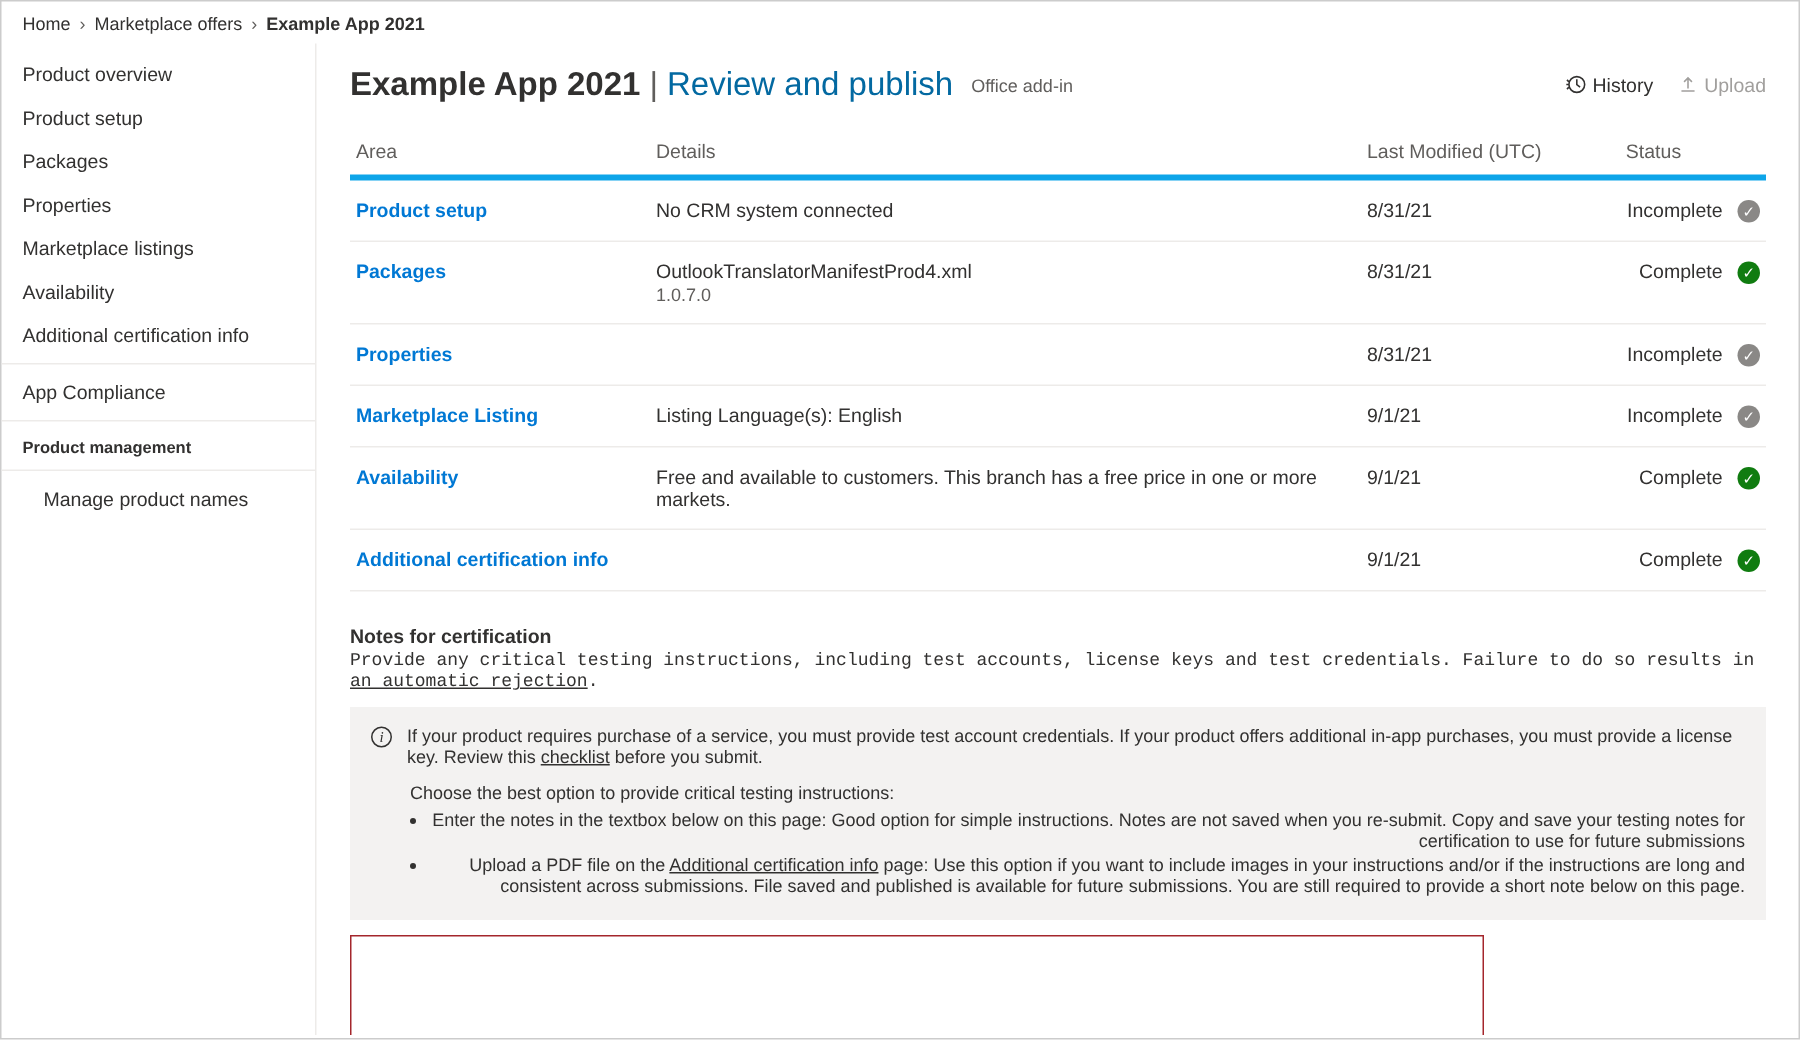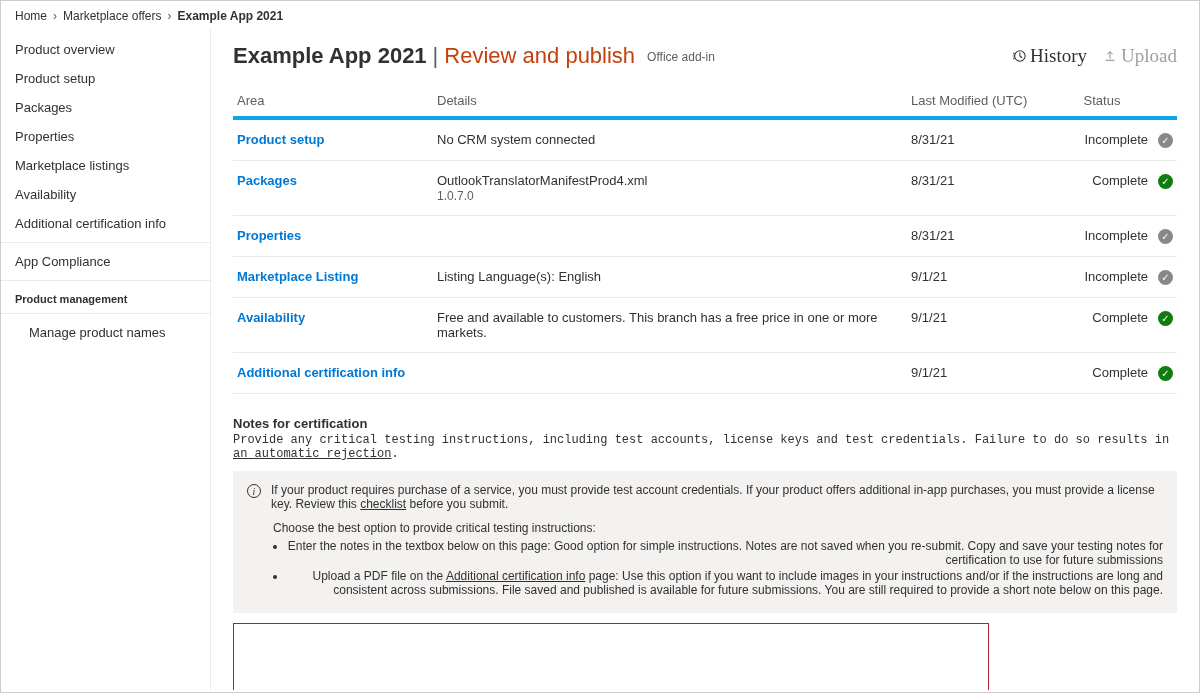--- a/index.html
+++ b/index.html
@@ -45,24 +45,24 @@
     .side-sub { padding-left: 28px; }
     .main { flex: 1; padding: 14px 22px 16px; overflow-y: auto; }
     .title-row {
       display: flex;
       align-items: center;
       justify-content: space-between;
       margin-bottom: 18px;
     }
     .title-left { display: flex; align-items: baseline; gap: 6px; }
     .title-main { font-size: 22px; font-weight: 600; }
-    .title-sub { font-size: 22px; font-weight: 400; color: #c2410c; }
+    .title-sub { font-size: 22px; font-weight: 400; color: #0369a1; }
     .title-pipe { font-size: 22px; color: #605e5c; font-weight: 300; }
     .title-tag { font-size: 12px; color: #605e5c; margin-left: 6px; position: relative; top: -2px;}
-    .title-actions { display: flex; gap: 16px; align-items: center; font-size: 19px; font-family: Liberation Serif, serif; }
+    .title-actions { display: flex; gap: 16px; align-items: center; font-size: 13px; }
     .action-btn { display: flex; align-items: center; gap: 4px; cursor: pointer; }
     .action-disabled { color: #a19f9d; cursor: default; }
     table.review { width: 100%; border-collapse: collapse; }
     table.review th {
       text-align: left;
       font-weight: 400;
       color: #605e5c;
       padding: 6px 4px 8px;
       border-bottom: 4px solid #0ea5e9;
       font-size: 13px;

